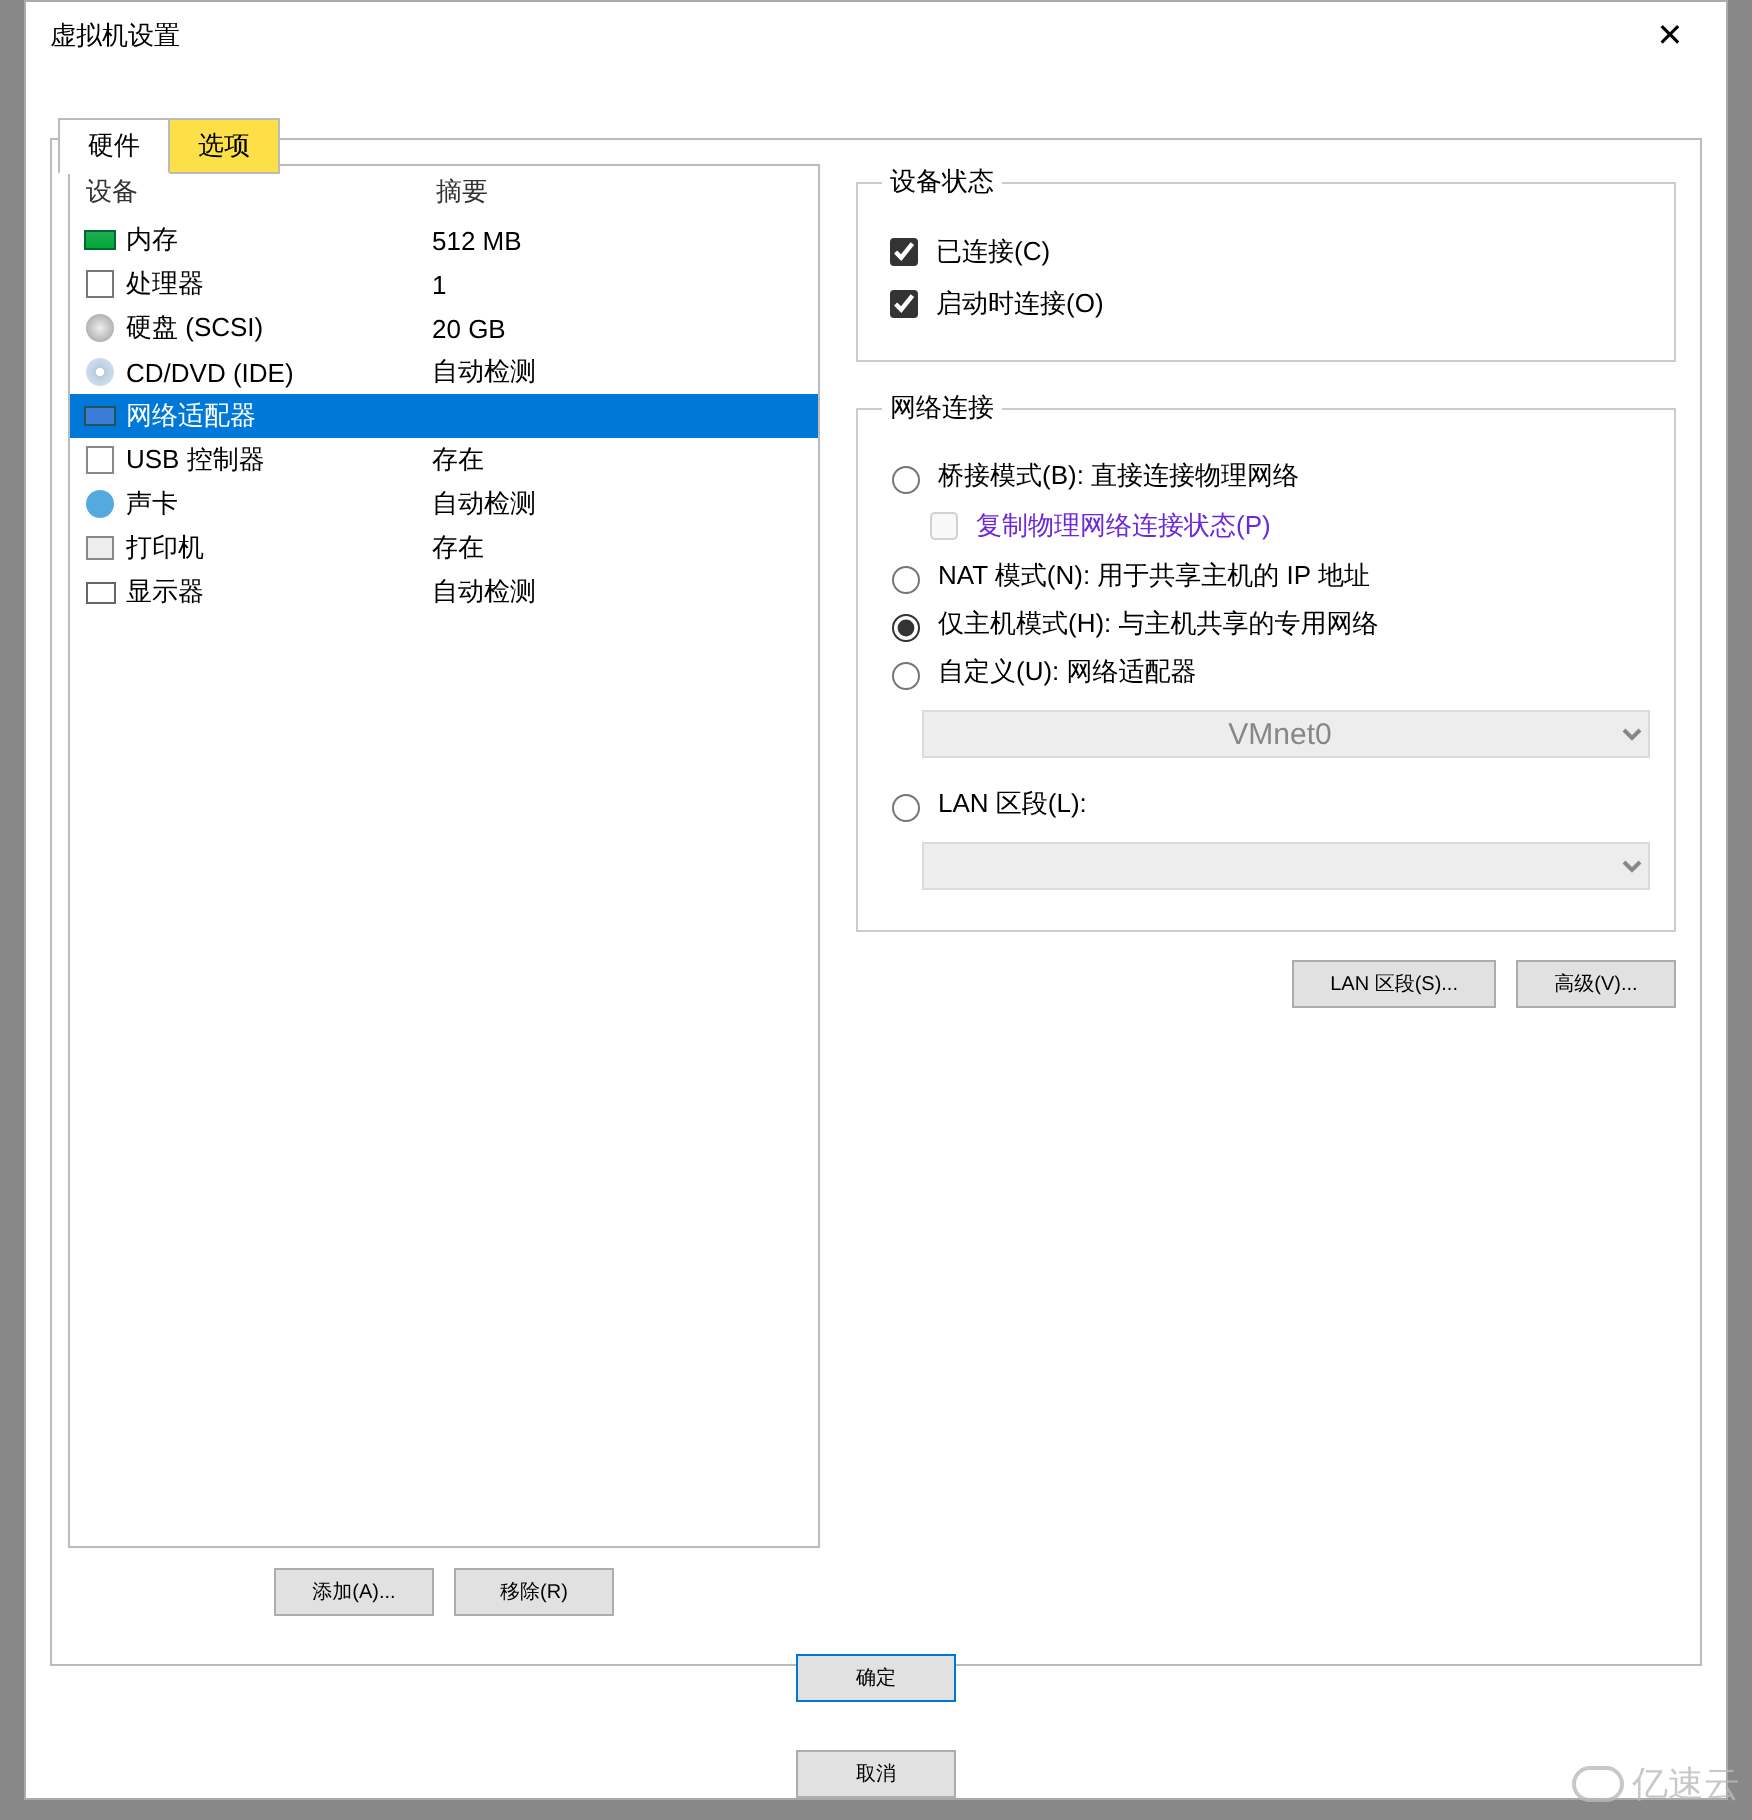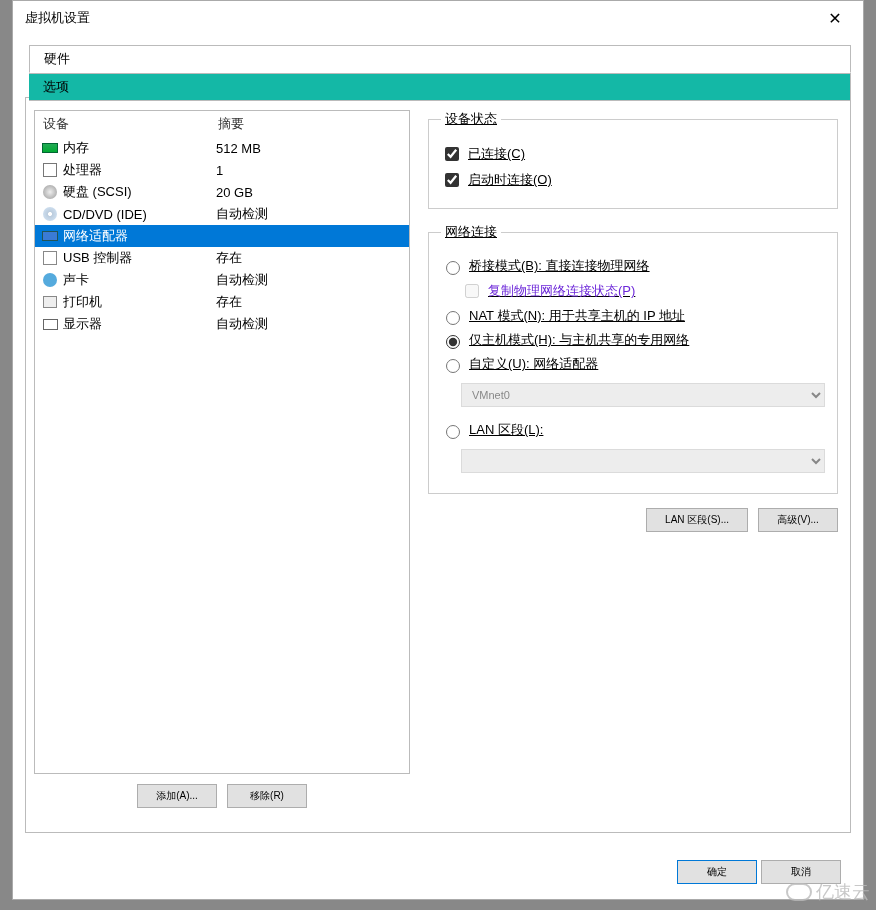--- a/index.html
+++ b/index.html
@@ -43,39 +43,38 @@
   }
   .content {
     flex: 1;
     padding: 6px 12px 12px 12px;
     display: flex;
     flex-direction: column;
   }
   .tabs {
     display: flex;
     position: relative;
-    top: 4px;
+    top: 18px;
     z-index: 3;
     padding-left: 4px;
-    flex-direction: column;
   }
   .tab {
     padding: 4px 14px;
     border: 1px solid #bbb;
     background: #fff;
     margin-right: 0px;
     cursor: pointer;
   }
   .tab.active {
     border-bottom: 1px solid #fff;
     position: relative;
     z-index: 4;
   }
   .tab.inactive {
-    background: #14b8a6;
+    background: #fde047;
     border-left: none;
   }
   .panel {
     flex: 1;
     display: flex;
     gap: 18px;
     padding: 12px 8px 8px 8px;
     border: 1px solid #bbb;
   }
   .left-col {
@@ -135,21 +134,20 @@
   }
   .btn.primary { border-color:#0078d7; }
   .right-col {
     flex: 1;
     padding-right: 4px;
   }
   fieldset {
     border: 1px solid #ccc;
     margin: 0 0 14px 0;
     padding: 10px 12px 12px 12px;
-    text-decoration: underline;
   }
   legend {
     padding: 0 4px;
     font-size: 13px;
   }
   .check-row, .radio-row {
     display: flex;
     align-items: center;
     margin: 6px 0;
     gap: 6px;
@@ -161,37 +159,39 @@
   }
   .disabled-label { color: #6d28d9; }
   select.combo {
     width: 100%;
     margin: 4px 0 8px 20px;
     width: calc(100% - 20px);
     height: 24px;
     background: #e6e6e6;
     border: 1px solid #ccc;
     color: #555;
-    font-size: 11px;
+    font-size: 15px;
     padding-left: 6px;
+    text-align: center;
   }
   .right-buttons {
     display: flex;
     justify-content: flex-end;
     gap: 10px;
     margin-top: 6px;
   }
   .footer {
     height: 54px;
     display: flex;
     justify-content: flex-end;
     align-items: center;
-    gap: 4px;
-    padding: 0 22px;
+    gap: 24px;
+    padding: 0 5px;
     border-top: none;
+    flex-direction: column;
   }
   
   .ic-mem { background: linear-gradient(#2a5, #0a3); width:16px;height:10px;border:1px solid #063;}
   .ic-cpu { width:14px;height:14px;border:1px solid #777;background:#fff;}
   .ic-disk { width:14px;height:14px;border-radius:50%;background:radial-gradient(#eee,#999);}
   .ic-cd { width:14px;height:14px;border-radius:50%;background:radial-gradient(circle,#fff 20%,#bcd 22%,#cde 70%);}
   .ic-net { width:16px;height:10px;background:#3a7bd5;border:1px solid #255;}
   .ic-usb { width:14px;height:14px;background:#fff;border:1px solid #888;}
   .ic-snd { width:14px;height:14px;border-radius:50%;background:#5ad;}
   .ic-prn { width:14px;height:12px;background:#eee;border:1px solid #888;}

